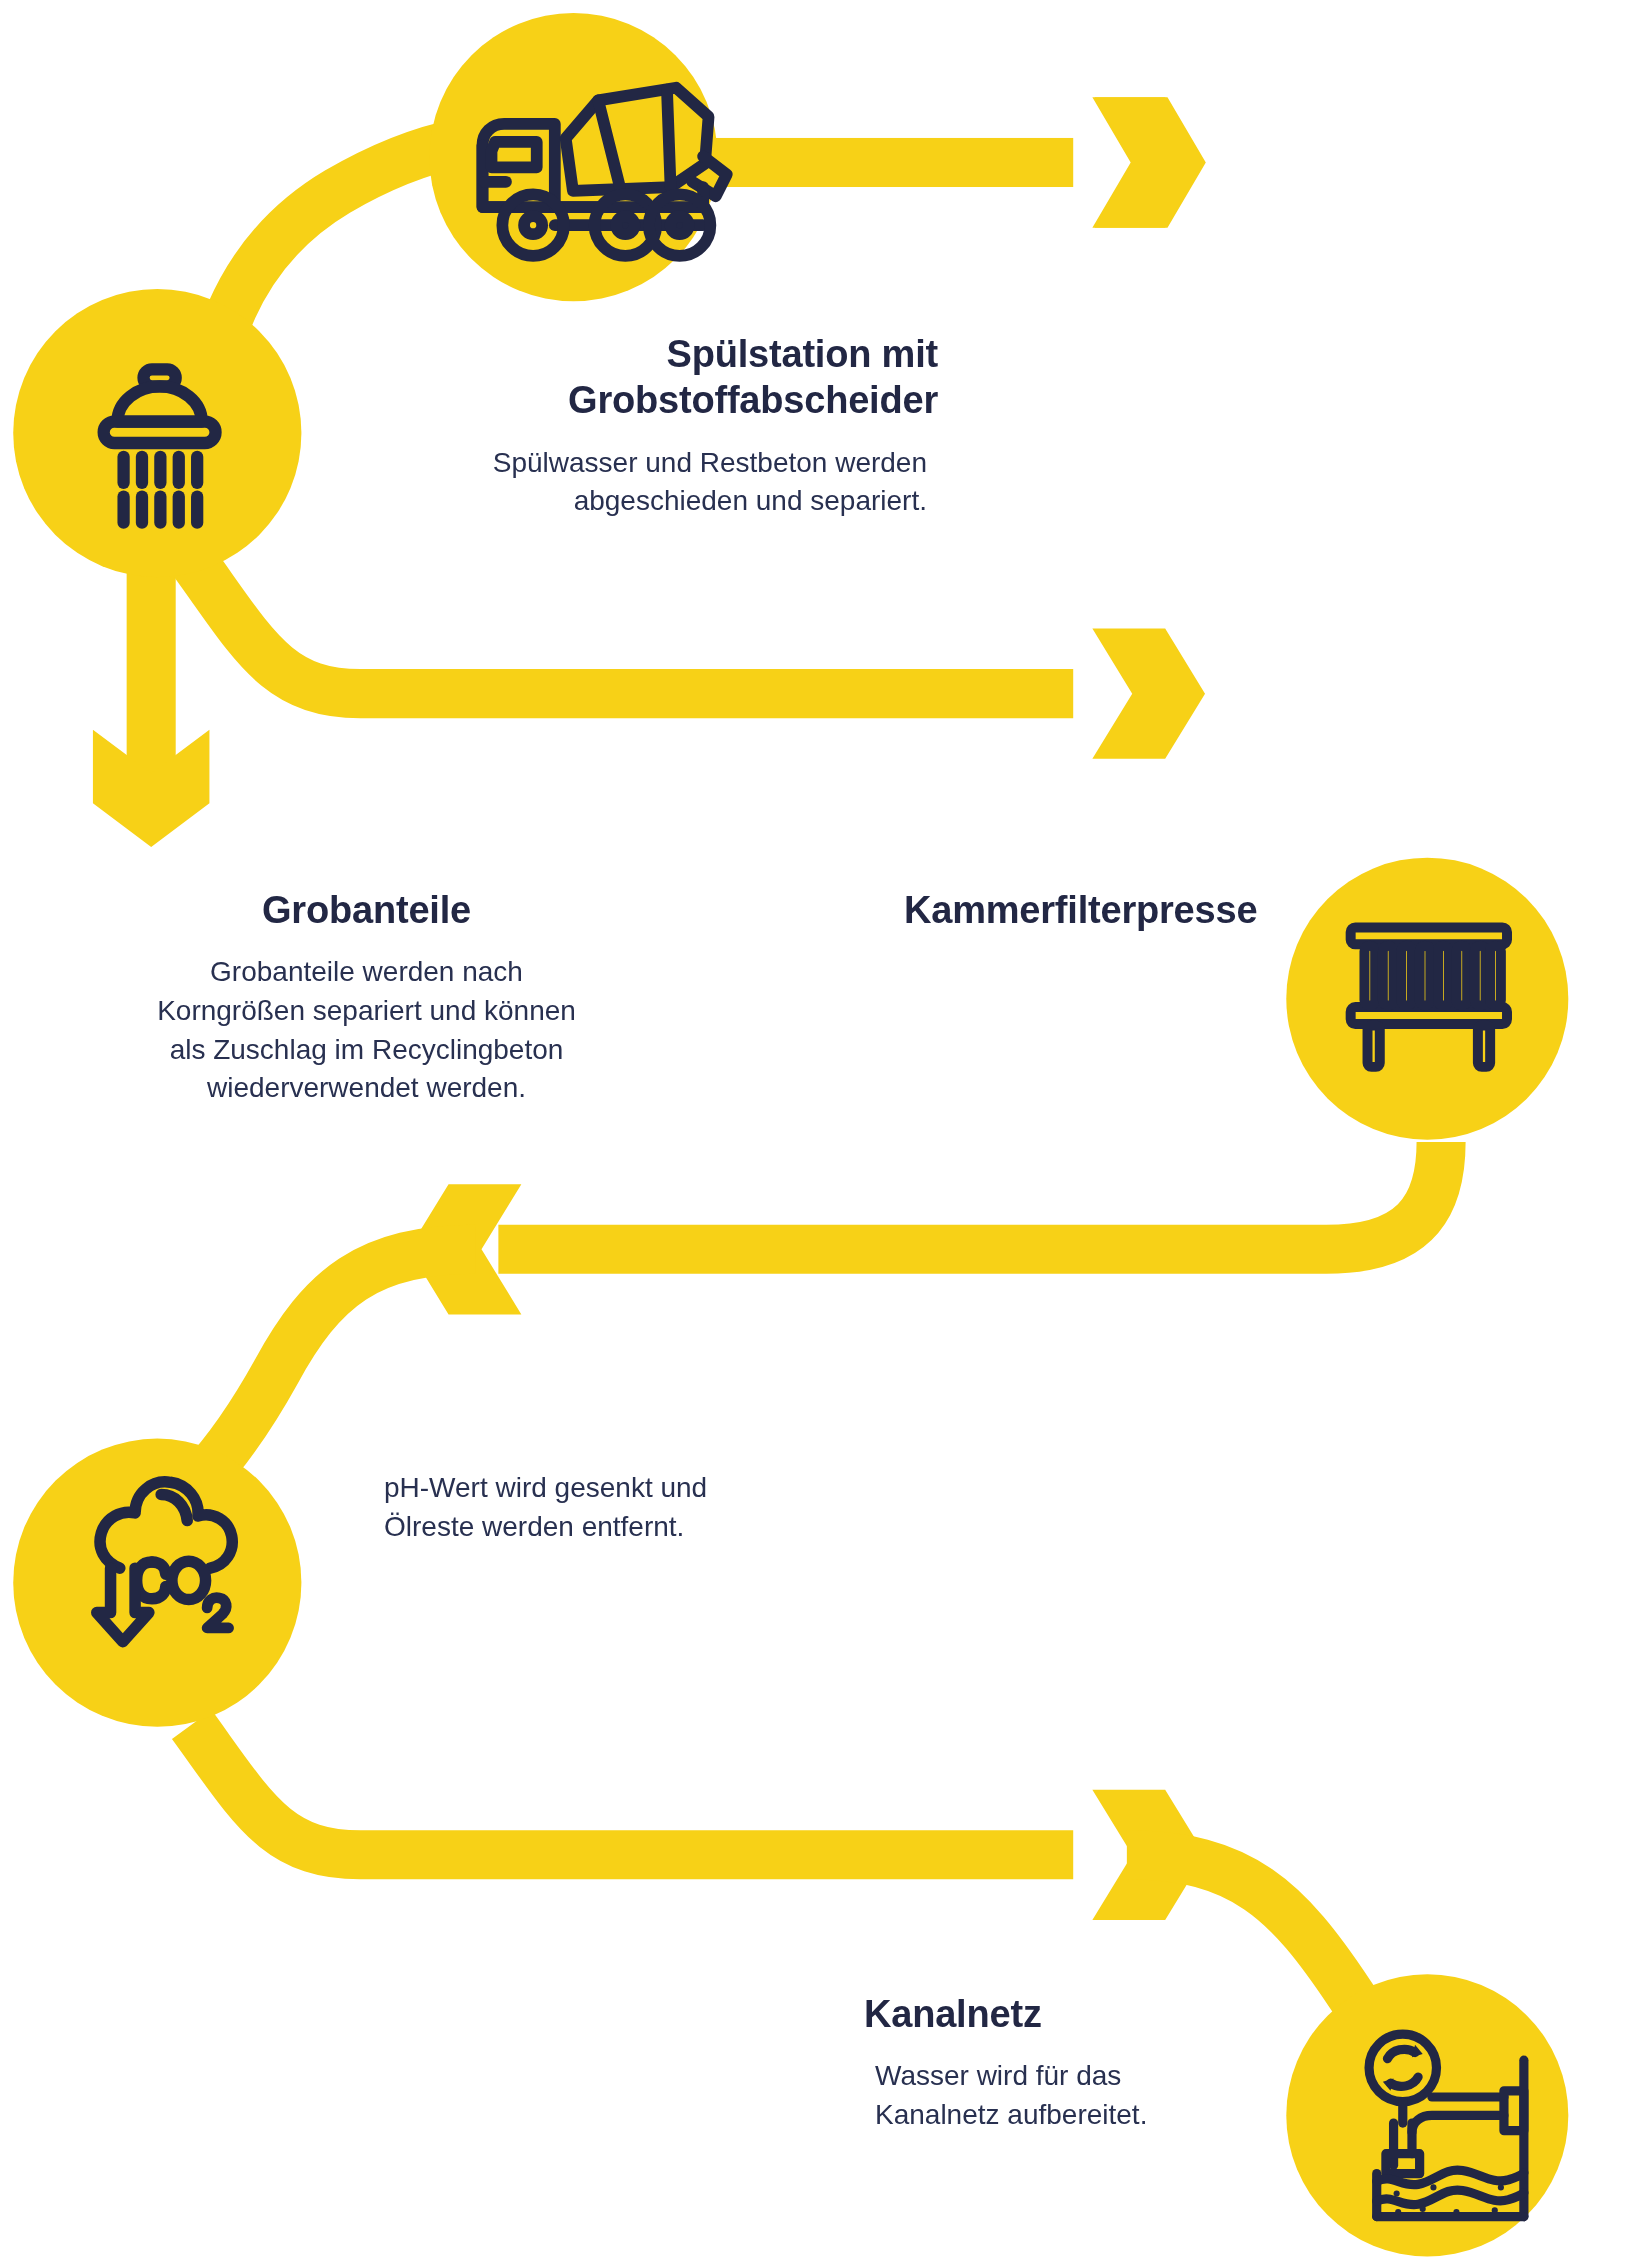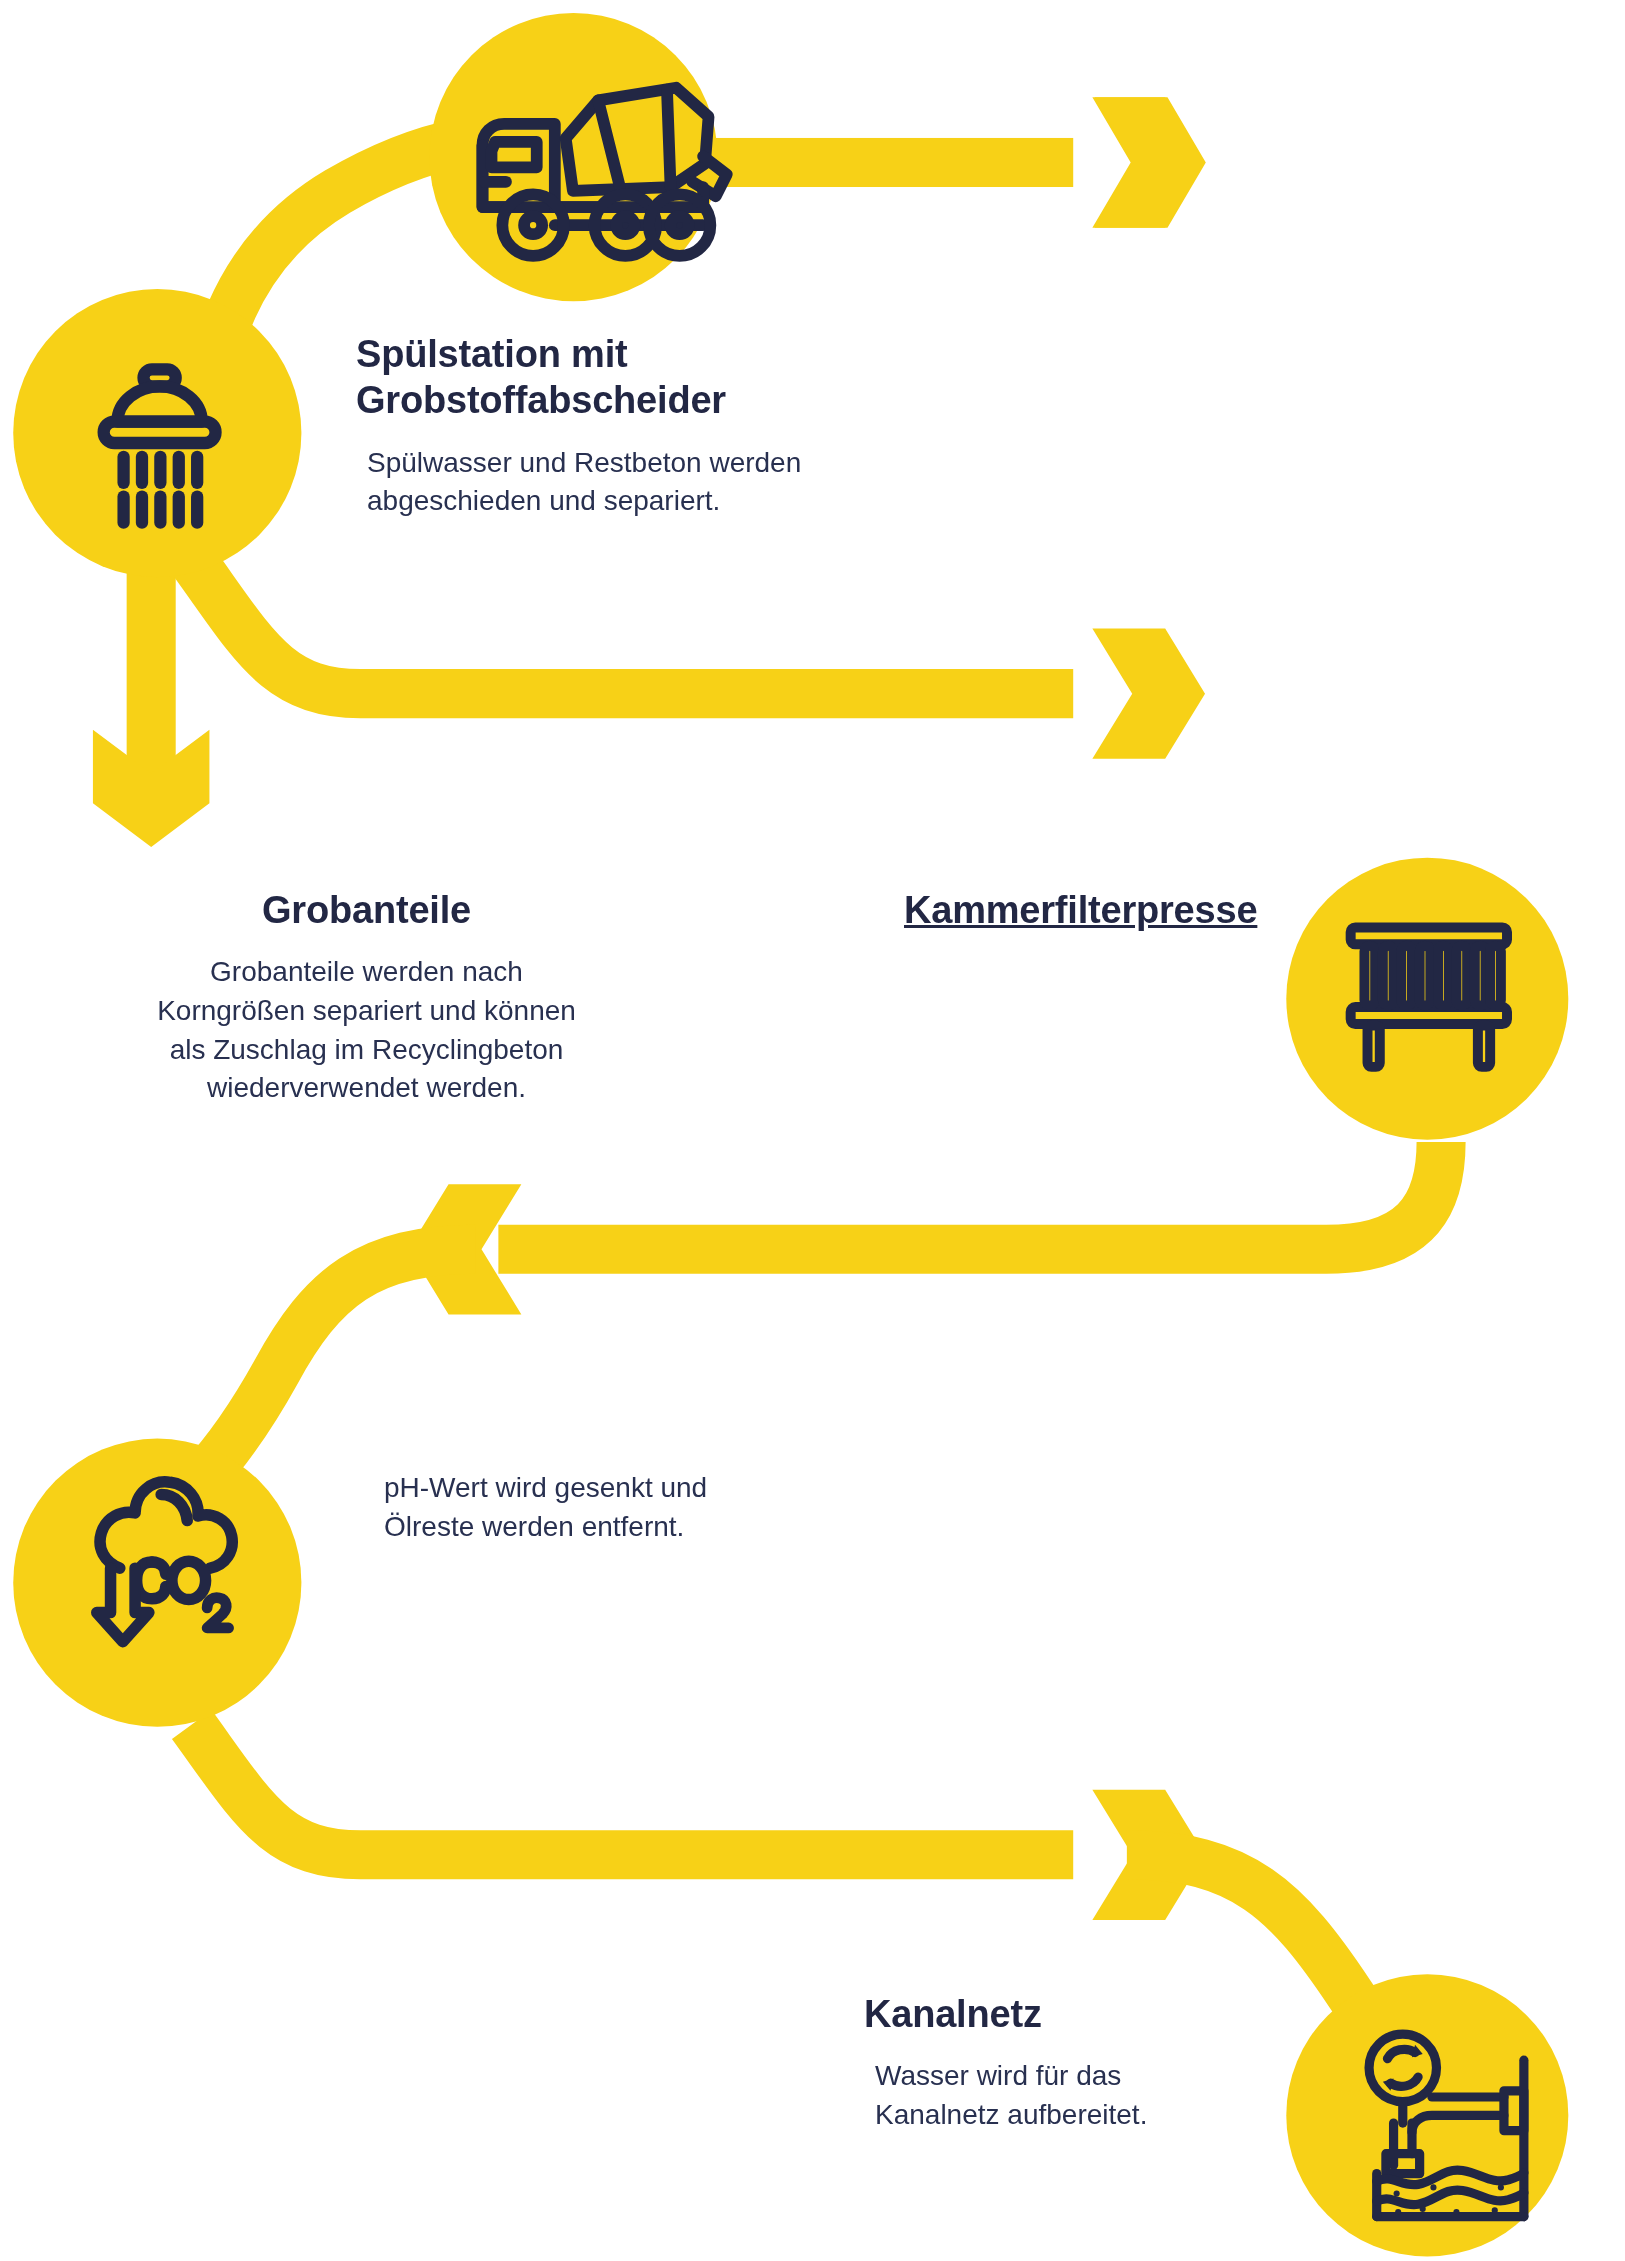--- a/index.html
+++ b/index.html
@@ -38,23 +38,23 @@
     font-size: 28px;
     line-height: 1.38;
     margin: 11px;
     color: #283050;
     white-space: pre-line;
     font-weight: 400;
   }
   .sub2 { font-size: 0.66em; vertical-align: -0.28em; }
 
   
-  #txt-spuelstation { left: 356px; top: 331px; width: 552px; }
+  #txt-spuelstation { left: 386px; top: 331px; width: 552px; text-align: right; }
   #txt-grobanteile  { left: 98px; top: 887px; width: 537px; text-align: center; }
-  #txt-kammerfilter { left: 904px; top: 887px; width: 429px; text-decoration: underline; }
+  #txt-kammerfilter { left: 904px; top: 887px; width: 429px; }
   #txt-co2          { left: 373px; top: 1458px; width: 491px; }
   #txt-kanalnetz    { left: 864px; top: 1991px; width: 429px; }
 </style>
 </head>
 <body>
 
 <svg id="flow-canvas" viewBox="0 0 2121 2950" xmlns="http://www.w3.org/2000/svg">
 
   <g>
 

